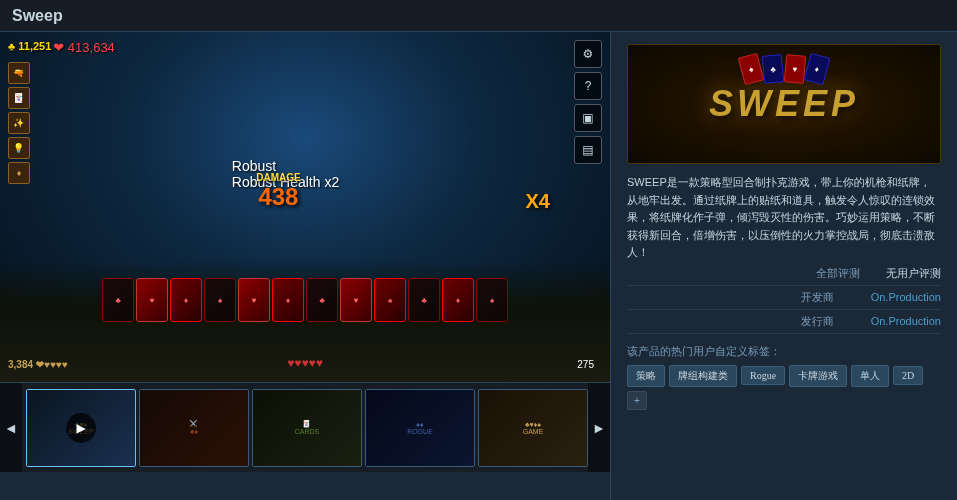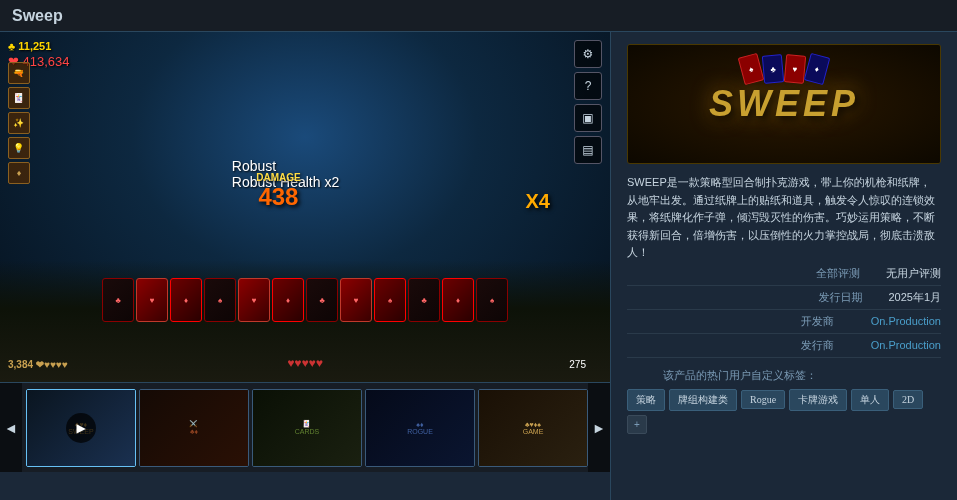--- a/index.html
+++ b/index.html
@@ -112,21 +112,21 @@
       background: linear-gradient(135deg, #6b0000, #2a0000);
       border-color: #ff0000;
     }
 
     
     .hud-top {
       position: absolute;
       top: 8px;
       left: 8px;
       display: flex;
-      flex-direction: column;
+      flex-direction: row;
       gap: 2px;
     }
     .hud-score {
       color: #ffd700;
       font-size: 11px;
       font-weight: bold;
       text-shadow: 1px 1px 2px #000;
     }
     .hud-health {
       color: #ff4444;
@@ -173,21 +173,21 @@
       position: absolute;
       bottom: 12px;
       left: 8px;
       color: #c8a050;
       font-size: 10px;
       font-weight: bold;
     }
     .bottom-right-hud {
       position: absolute;
       bottom: 12px;
-      right: 24px;
+      right: 16px;
       color: #fff;
       font-size: 10px;
     }
     .hearts-hud {
       position: absolute;
       bottom: 12px;
       left: 50%;
       transform: translateX(-50%);
       color: #cc3333;
       font-size: 12px;
@@ -384,21 +384,20 @@
     }
 
     
     .tags-section {
       margin-top: 8px;
     }
     .tags-label {
       color: #7a9ab5;
       font-size: 11px;
       margin-bottom: 6px;
-      margin-left: 36px;
     }
     .tags-list {
       display: flex;
       flex-wrap: wrap;
       gap: 4px;
       align-items: center;
     }
     .tag {
       background: #2a475e;
       color: #c6d4df;
@@ -564,24 +563,20 @@
 
     <div class="game-description">SWEEP是一款策略型回合制扑克游戏，带上你的机枪和纸牌，从地牢出发。通过纸牌上的贴纸和道具，触发令人惊叹的连锁效果，将纸牌化作子弹，倾泻毁灭性的伤害。巧妙运用策略，不断获得新回合，倍增伤害，以压倒性的火力掌控战局，彻底击溃敌人！</div>
 
     <div class="info-table">
 
       <div class="info-row">
         <span class="info-label">全部评测</span>
         <span class="info-value">无用户评测</span>
       </div>
 
-      <div class="info-row">
-        <span class="info-label">发行日期</span>
-        <span class="info-value">2025年1月</span>
-      </div>
 
       <div class="info-row">
         <span class="info-label">开发商</span>
         <a class="info-link">On.Production</a>
       </div>
 
       <div class="info-row">
         <span class="info-label">发行商</span>
         <a class="info-link">On.Production</a>
       </div>

